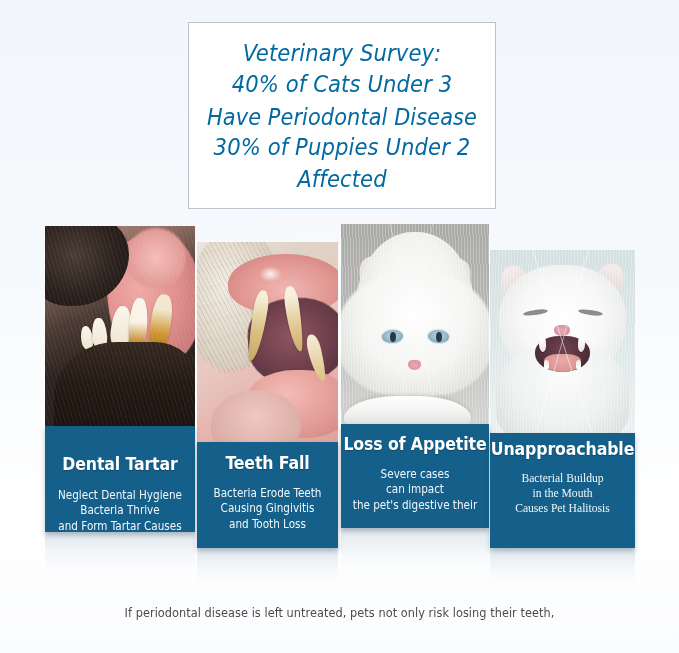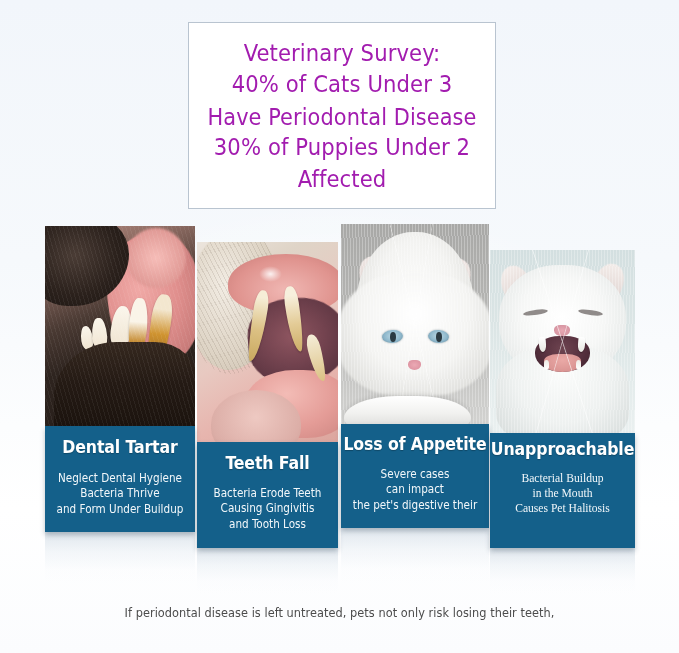--- a/index.html
+++ b/index.html
@@ -18,23 +18,24 @@
 
   
   .header-box{
     position:absolute;left:188px;top:22px;width:308px;height:187px;
     border:1px solid #b9c4d0;background:#ffffff;
     box-sizing:border-box;
     display:flex;flex-direction:column;align-items:center;justify-content:center;
     padding-top:2px;
   }
   .header-line{
-    color:#a21caf;font-size:23.5px;line-height:31.5px;
+    color:#0369a1;font-size:23.5px;line-height:31.5px;
     font-weight:400;letter-spacing:.1px;white-space:nowrap;
     font-family:"DejaVu Sans Condensed","Liberation Sans",sans-serif;
+    font-style:italic;
   }
   .header-line.l1{font-size:23.5px;}
   .header-line.l3{font-size:23.2px;}
 
   
   .panels{position:absolute;left:0;top:0;width:679px;height:600px;}
   .panel{position:absolute;display:flex;flex-direction:column;}
   .panel .photo{position:relative;overflow:hidden;flex:1 1 auto;}
   .panel .caption{
     background:#14608a;color:#ffffff;
@@ -52,21 +53,21 @@
   .cap-body{
     font-size:11.6px;line-height:15.4px;text-align:center;
     font-family:"DejaVu Sans Condensed","Liberation Sans",sans-serif;
     color:#f2f7fa;
   }
   .cap-body span{display:block;white-space:nowrap;}
 
   
   #panel-0{left:45px;top:226px;width:150px;height:306px;}
   #panel-0 .photo{height:200px;}
-  #panel-0 .caption{height:106px;padding-top:11px;}
+  #panel-0 .caption{height:106px;padding-top:28px;}
   #panel-0 .cap-body{margin-top:14px;}
 
   #panel-1{left:197px;top:242px;width:141px;height:306px;}
   #panel-1 .photo{height:200px;}
   #panel-1 .caption{height:106px;padding-top:11px;}
   #panel-1 .cap-body{margin-top:13px;}
 
   #panel-2{left:341px;top:224px;width:148px;height:304px;}
   #panel-2 .photo{height:200px;}
   #panel-2 .caption{height:104px;padding-top:10px;}
@@ -264,21 +265,21 @@
       <div class="p1-tooth p1-t2"></div>
       <div class="p1-tooth p1-t3"></div>
       <div class="p1-lower"></div>
       <div class="p1-fur"></div>
     </div>
     <div class="caption">
       <div class="cap-title">Dental Tartar</div>
       <div class="cap-body">
         <span>Neglect Dental Hygiene</span>
         <span>Bacteria Thrive</span>
-        <span>and Form Under Buildup</span>
+        <span>and Form Tartar Causes</span>
       </div>
     </div>
   </div>
 
   <div class="panel" id="panel-1">
     <div class="photo">
       <div class="ph p2-base"></div>
       <div class="p2-fur"></div>
       <div class="p2-furtex"></div>
       <div class="p2-gumtop"></div>

